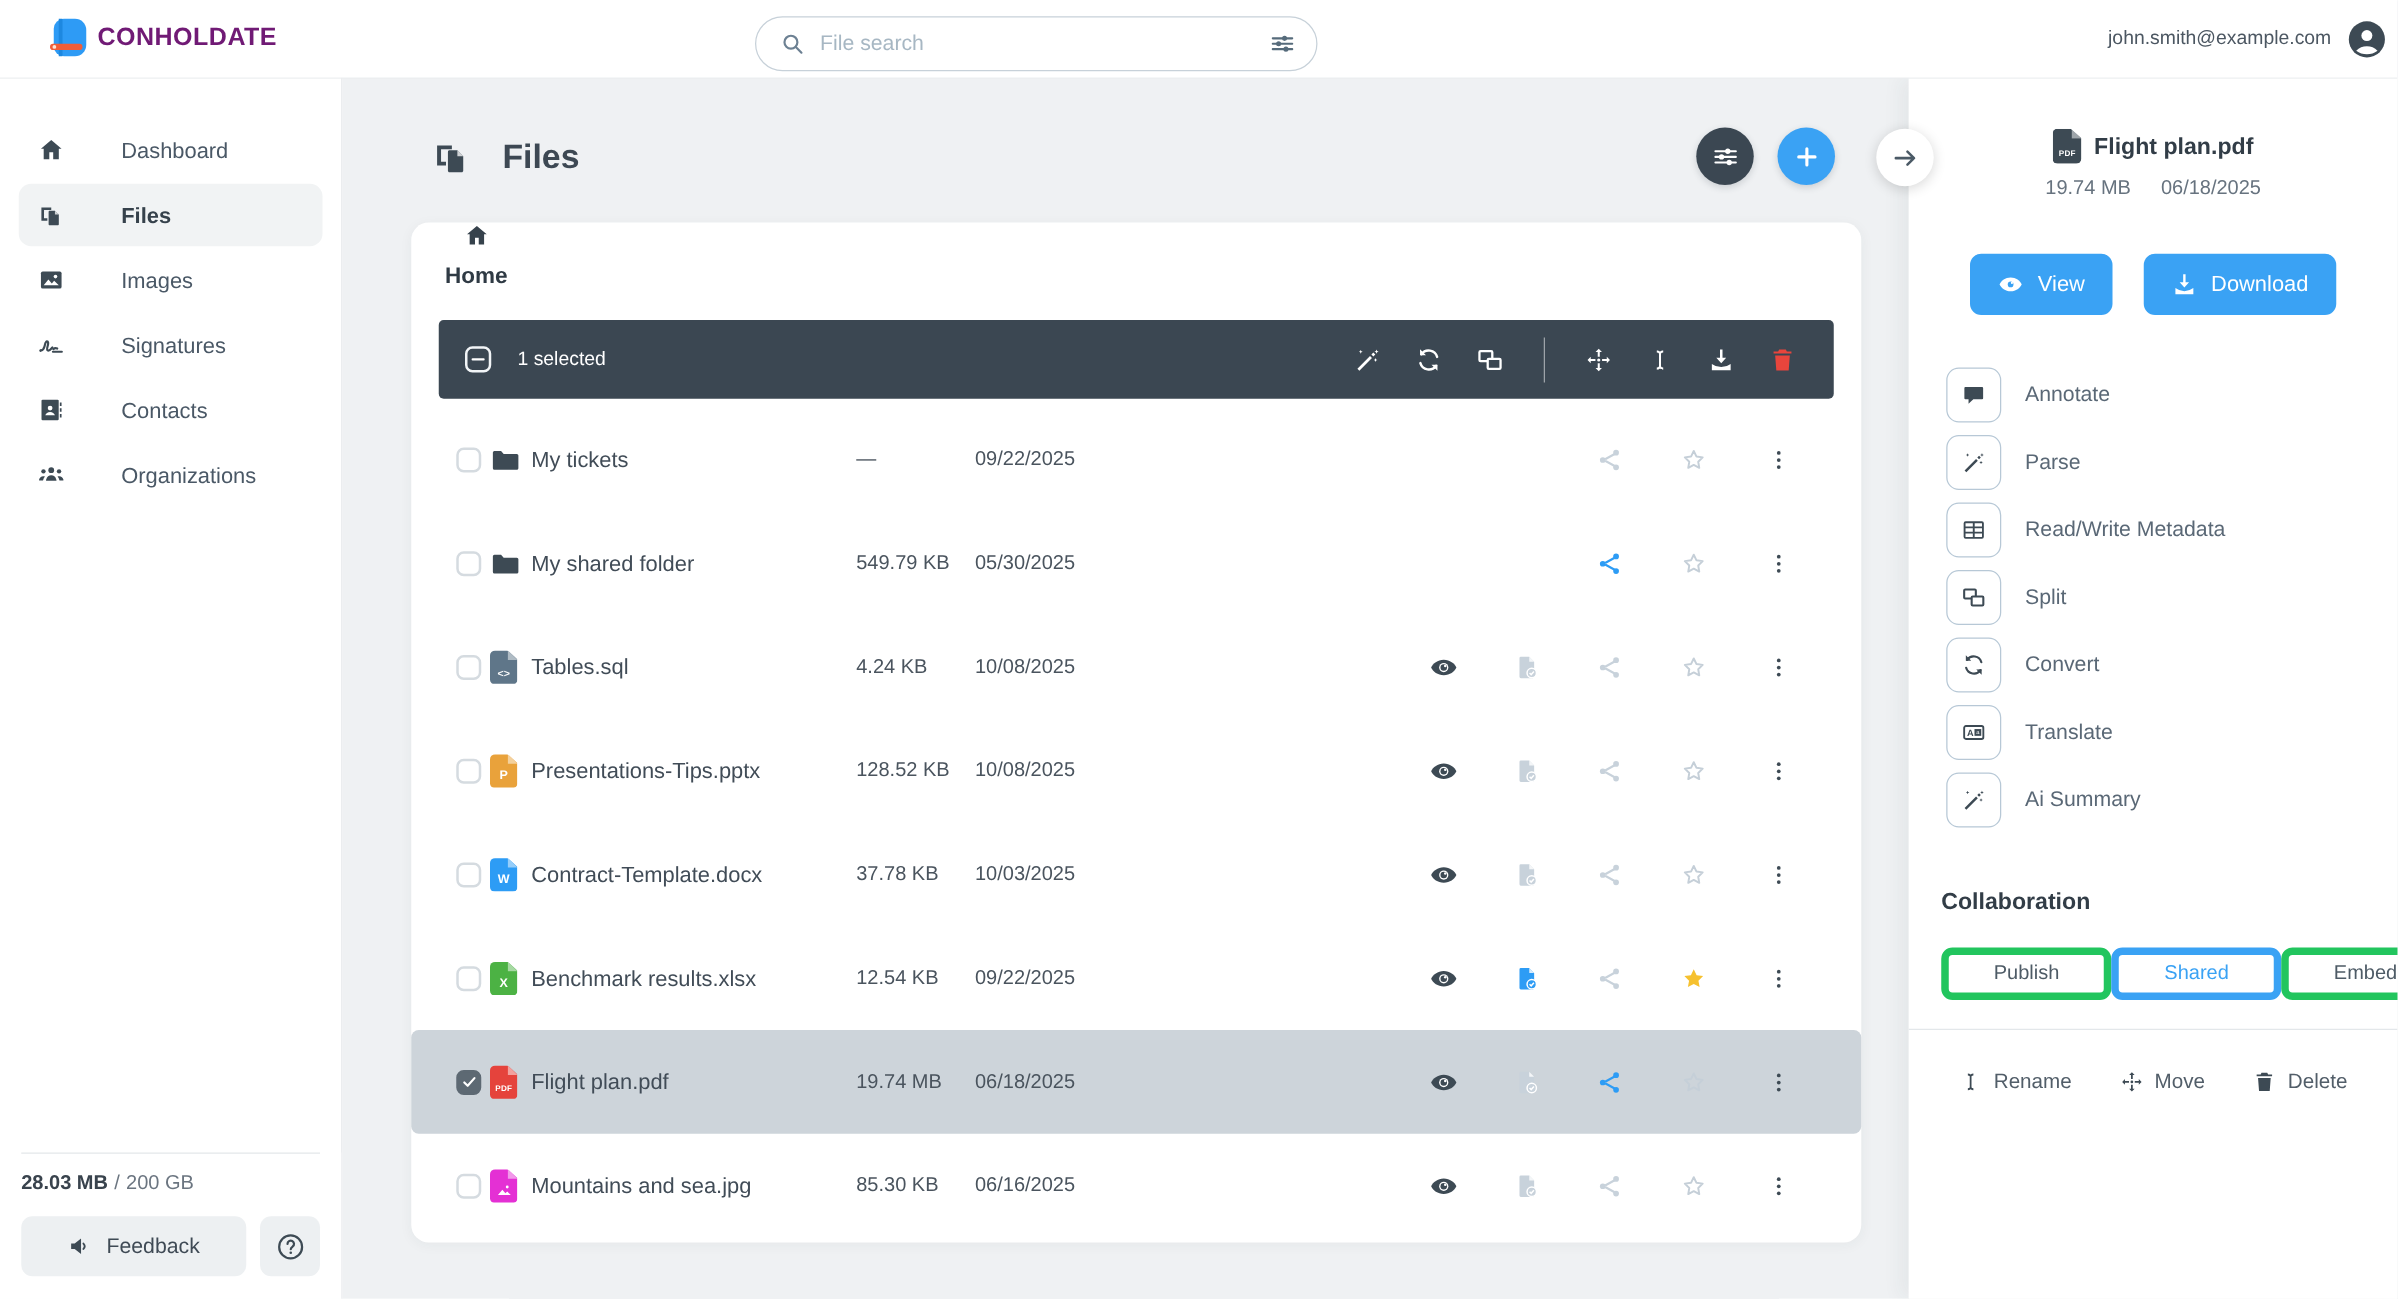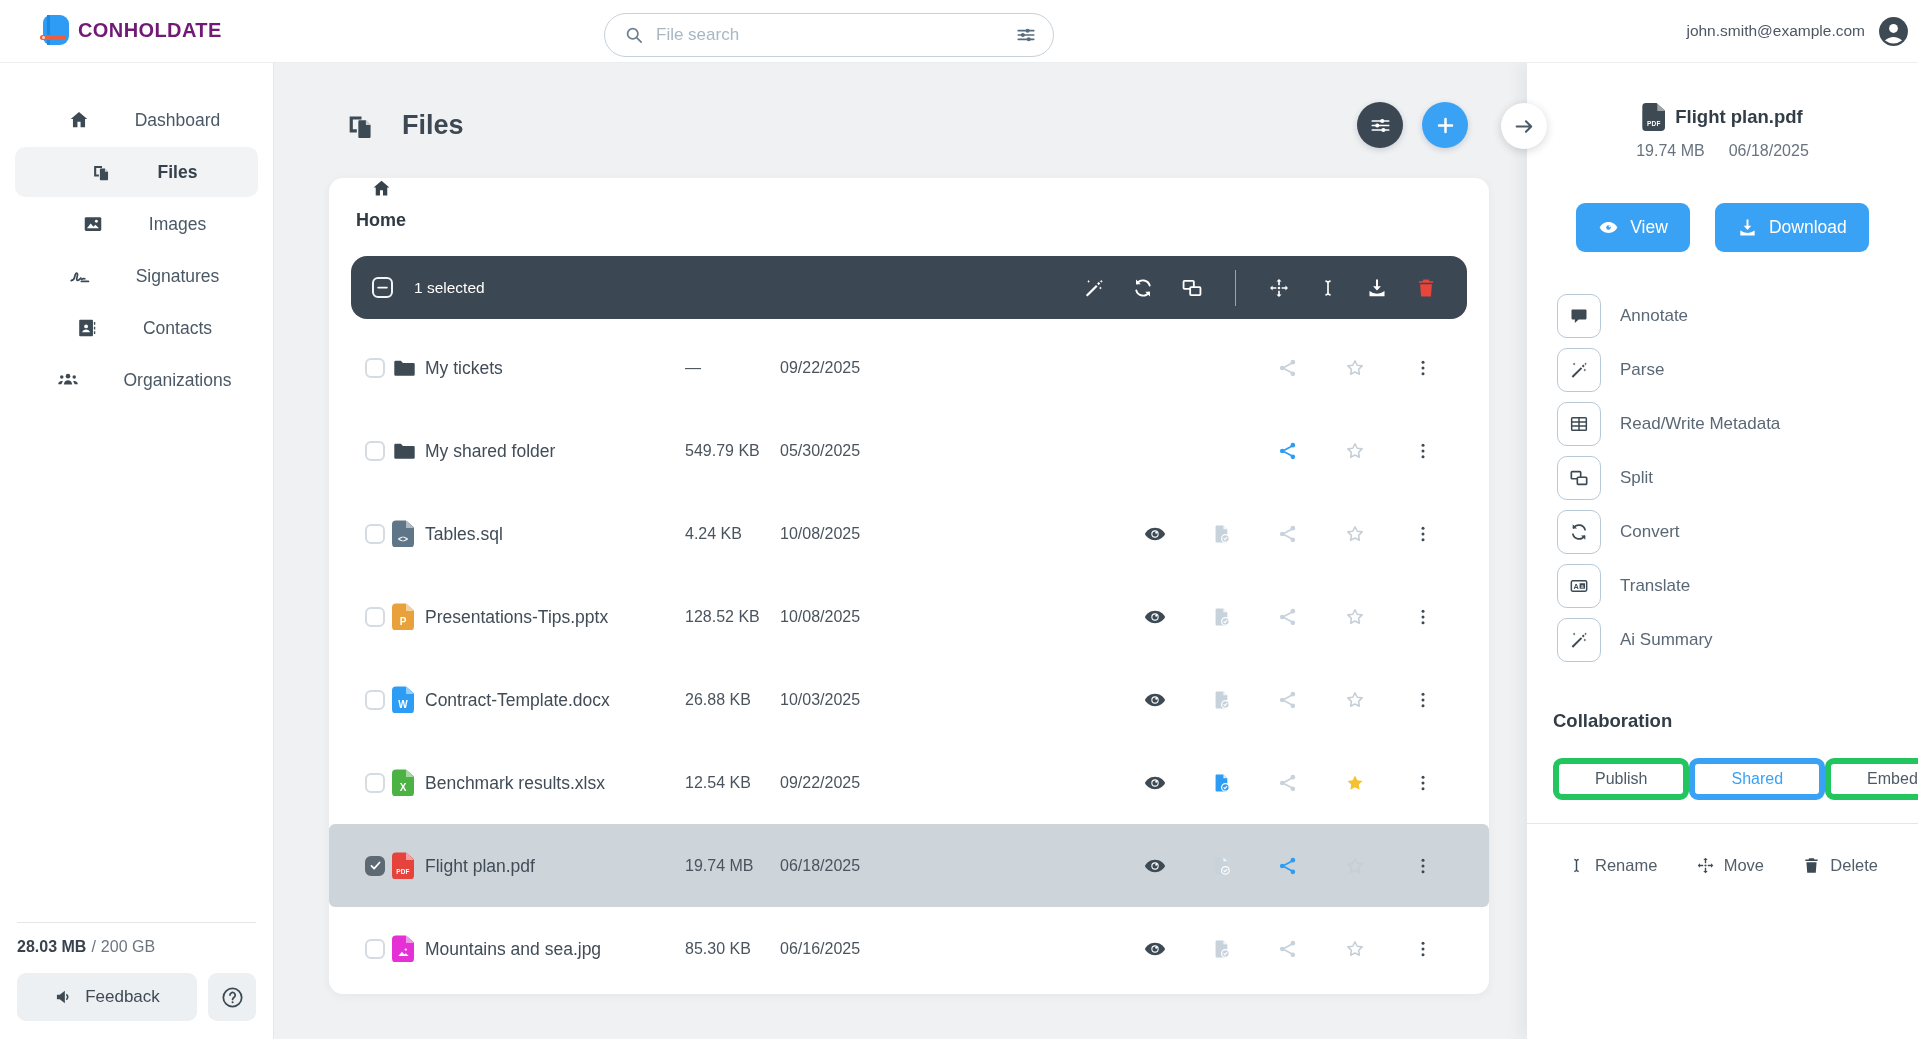--- a/index.html
+++ b/index.html
@@ -22,21 +22,21 @@
   .search-input{flex:1;border:none;outline:none;font-size:17px;color:#3c4650;background:transparent;}
   .search-input::placeholder{color:#a7b7c3;}
   .filter-ic{width:22px;height:22px;color:#566b7b;flex:none;cursor:pointer;}
   .top-right{position:absolute;right:8px;top:0;height:62px;display:flex;align-items:center;gap:12px;text-align:right;}
   .email{font-size:15.5px;color:#4c5762;}
   .avatar{width:33px;height:33px;color:#3d4a54;cursor:pointer;}
 
   
   .sidebar{position:absolute;top:62px;left:0;bottom:0;width:274px;background:#fff;border-right:1px solid #e5e8ea;}
   .nav{padding-top:31px;}
-  .nav-item{height:50px;margin:2px 15px;border-radius:10px;display:flex;align-items:center;padding-left:15px;gap:45px;font-size:17.5px;color:#4a5866;cursor:pointer;justify-content:center;}
+  .nav-item{height:50px;margin:2px 15px;border-radius:10px;display:flex;align-items:center;padding-left:15px;gap:45px;font-size:17.5px;color:#4a5866;cursor:pointer;}
   .nav-item.active{background:#f1f3f4;font-weight:700;color:#36414b;}
   .nav-ic{width:22px;height:22px;color:#3d4a54;flex:none;}
   .side-bottom{position:absolute;left:0;right:0;bottom:0;padding:0 17px 18px;background:#fff;}
   .side-divider{height:1px;background:#e3e7ea;margin-bottom:15px;}
   .storage{font-size:16px;color:#6b7580;display:flex;gap:5px;align-items:baseline;}
   .storage b{color:#39434d;font-weight:700;}
   .bottom-btns{margin-top:17px;display:flex;gap:11px;}
   .feedback-btn{flex:1;height:48px;background:#edf0f2;border:none;border-radius:9px;font-size:17px;color:#3f4a55;display:flex;align-items:center;justify-content:center;gap:11px;}
   .feedback-btn .ic{width:20px;height:20px;color:#3d4a54;}
   .help-btn{width:48px;height:48px;background:#edf0f2;border:none;border-radius:9px;display:flex;align-items:center;justify-content:center;color:#3d4a54;}
@@ -51,21 +51,21 @@
   .hdr-btn{width:46px;height:46px;border-radius:50%;border:none;display:flex;align-items:center;justify-content:center;box-shadow:0 2px 6px rgba(40,50,60,.18);}
   .hdr-btn.dark{background:#3b4752;color:#fff;}
   .hdr-btn.blue{background:#3aa2f4;color:#fff;}
   .hdr-btn .ic{width:23px;height:23px;}
   .card{margin-left:55px;width:1160px;height:816px;background:#fff;border-radius:14px;box-shadow:0 2px 10px rgba(40,50,60,.05);position:relative;}
   .breadcrumb{position:absolute;top:0;left:0;height:78px;display:flex;align-items:center;padding-left:27px;gap:11px;cursor:pointer;flex-direction:column;}
   .breadcrumb .ic{width:21px;height:21px;color:#36424c;}
   .bc-label{font-size:18px;font-weight:700;color:#2f3a44;}
 
   
-  .sel-toolbar{position:absolute;top:78px;left:22px;right:22px;height:63px;background:#3b4752;border-radius:16px;display:flex;align-items:center;padding:0 16px;}
+  .sel-toolbar{position:absolute;top:78px;left:22px;right:22px;height:63px;background:#3b4752;border-radius:4px;display:flex;align-items:center;padding:0 16px;}
   .tb-cb{width:21px;height:21px;border:2px solid #f2f5f7;border-radius:6px;display:flex;align-items:center;justify-content:center;margin:0 21px 0 5px;cursor:pointer;}
   .tb-cb .ic{width:15px;height:15px;}
   .tb-label{font-size:15.5px;color:#fff;}
   .tb-icons{margin-left:auto;display:flex;align-items:center;gap:27px;padding-right:14px;}
   .tb-ic{width:22px;height:22px;color:#fff;cursor:pointer;}
   .tb-ic.red{color:#e8453c;}
   .tb-div{width:1px;height:36px;background:rgba(255,255,255,.5);margin:0 5px;}
 
   
   .rows{position:absolute;top:148px;left:0;right:0;}
@@ -565,21 +565,21 @@
         </div>
         <div class="frow">
           <span class="cb"></span>
           <span class="tile-slot">
             <span class="ftile t-docx">
               <span class="fold"></span>
               <b class="">W</b>
             </span>
           </span>
           <span class="fname">Contract-Template.docx</span>
-          <span class="fsize">26.88 KB</span>
+          <span class="fsize">37.78 KB</span>
           <span class="fdate">10/03/2025</span>
           <span class="slot s-eye">
             <svg viewBox="0 0 24 24">
               <path fill="currentColor" d="M12 5.8C7.1 5.8 3.4 8.8 1.9 12c1.5 3.2 5.2 6.2 10.1 6.2s8.6-3 10.1-6.2C20.6 8.8 16.9 5.8 12 5.8z"></path>
               <circle cx="12" cy="12" r="3.7" fill="#fff"></circle>
               <circle cx="12" cy="12" r="2.6" style="fill:var(--pupil,currentColor)"></circle>
               <circle cx="13.2" cy="10.7" r="1" fill="#fff"></circle>
             </svg>
           </span>
           <span class="slot s-fc fc-gray">

